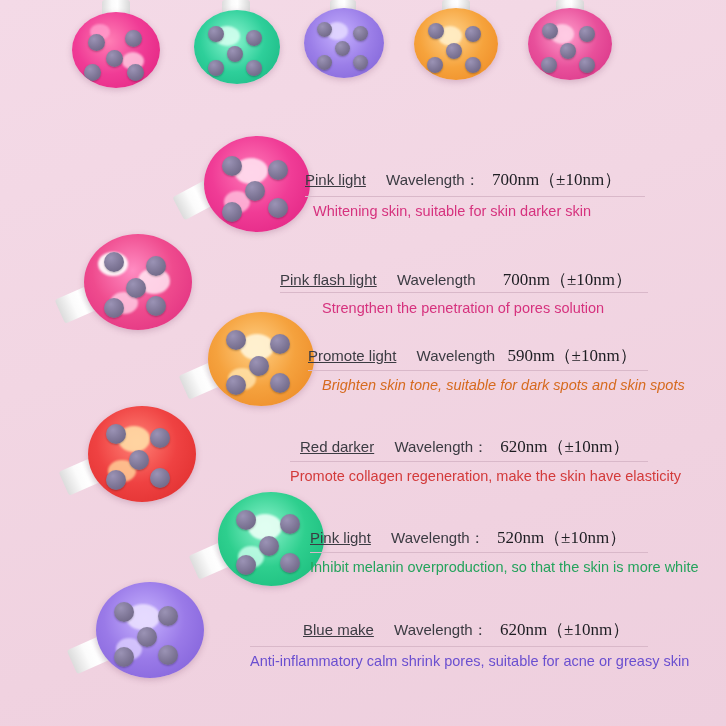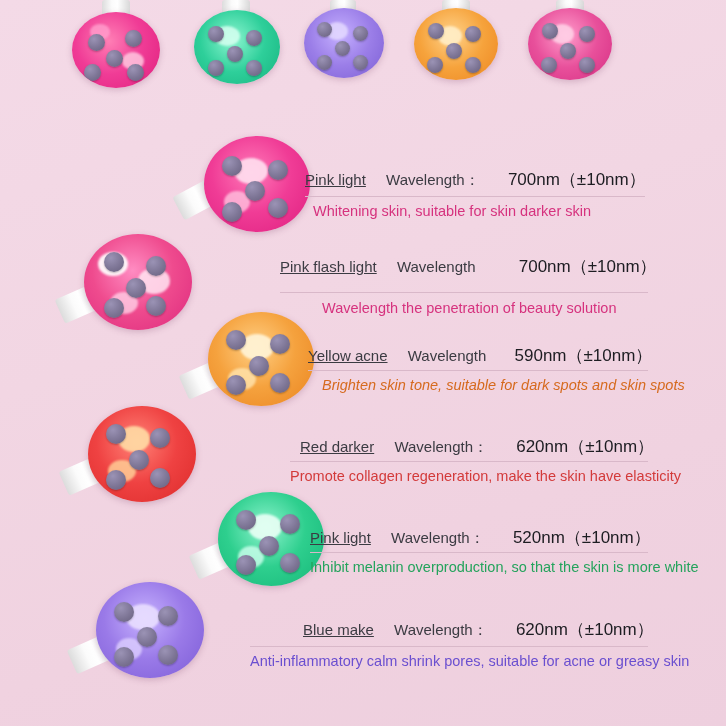--- a/index.html
+++ b/index.html
@@ -53,21 +53,21 @@
     position: absolute;
   }
   .line1 {
     position: absolute;
     white-space: nowrap;
     font-size: 15px;
     color: #3f3f46;
   }
   .line1 .lbl { color: #3b3b42; text-decoration: underline; }
   .line1 .wl { color: #3b3b42; margin-left: 16px; }
-  .line1 .val { color: #1d1d22; margin-left: 24px; }
+  .line1 .val { color: #1d1d22; margin-left: 8px; font-family: Liberation Serif, serif; }
   .rule {
     position: absolute;
     height: 1px;
     background: #d9b8c9;
   }
   .line2 {
     position: absolute;
     white-space: nowrap;
     font-size: 14.5px;
   }
@@ -172,44 +172,44 @@
       <div class="spark" style="left:54px; top:34px; width:32px; height:26px; background:#ffe6f2; opacity:.85;"></div>
       <div class="spark" style="left:26px; top:58px; width:28px; height:22px; background:#ffd0e6; opacity:.8;"></div>
       <div class="node" style="left:20px; top:18px; width:20px; height:20px;"></div>
       <div class="node" style="left:62px; top:22px; width:20px; height:20px;"></div>
       <div class="node" style="left:42px; top:44px; width:20px; height:20px;"></div>
       <div class="node" style="left:20px; top:64px; width:20px; height:20px;"></div>
       <div class="node" style="left:62px; top:62px; width:20px; height:20px;"></div>
     </div>
   </div>
   <div class="row">
-    <div class="line1" style="left:280px; top:255px;">
+    <div class="line1" style="left:280px; top:268px;">
       <span class="lbl">Pink flash light</span>
       <span class="wl">Wavelength　</span>
       <span class="val" style="font-size:17px;">700nm（±10nm）</span>
     </div>
     <div class="rule" style="left:280px; top:292px; width:368px;"></div>
-    <div class="line2 tone-pink" style="left:322px; top:300px;">Wavelength the penetration of beauty solution</div>
+    <div class="line2 tone-pink" style="left:322px; top:300px;">Strengthen the penetration of pores solution</div>
   </div>
 
   <div class="device" style="left:188px; top:306px;">
     <div class="handle" style="left:-6px; top:60px; width:44px; height:26px; transform:rotate(-24deg);"></div>
     <div class="head" style="left:20px; top:6px; width:106px; height:94px; background:radial-gradient(circle at 45% 38%, #ffcf84 0%, #f5a23e 48%, #ea8420 100%);">
       <div class="spark" style="left:32px; top:22px; width:34px; height:26px; background:#fff4d8; opacity:.9;"></div>
       <div class="spark" style="left:20px; top:56px; width:28px; height:22px; background:#ffe5b0; opacity:.8;"></div>
       <div class="node" style="left:18px; top:18px; width:20px; height:20px;"></div>
       <div class="node" style="left:62px; top:22px; width:20px; height:20px;"></div>
       <div class="node" style="left:41px; top:44px; width:20px; height:20px;"></div>
       <div class="node" style="left:18px; top:63px; width:20px; height:20px;"></div>
       <div class="node" style="left:62px; top:61px; width:20px; height:20px;"></div>
     </div>
   </div>
   <div class="row">
     <div class="line1" style="left:308px; top:344px;">
-      <span class="lbl">Yellow acne</span>
+      <span class="lbl">Promote light</span>
       <span class="wl">Wavelength</span>
       <span class="val" style="font-size:17px;">590nm（±10nm）</span>
     </div>
     <div class="rule" style="left:308px; top:370px; width:340px;"></div>
     <div class="line2 tone-yellow" style="left:322px; top:377px;">Brighten skin tone, suitable for dark spots and skin spots</div>
   </div>
 
   <div class="device" style="left:68px; top:400px;">
     <div class="handle" style="left:-6px; top:62px; width:44px; height:26px; transform:rotate(-24deg);"></div>
     <div class="head" style="left:20px; top:6px; width:108px; height:96px; background:radial-gradient(circle at 45% 38%, #ff8277 0%, #ef4242 48%, #dc2a2a 100%);">

